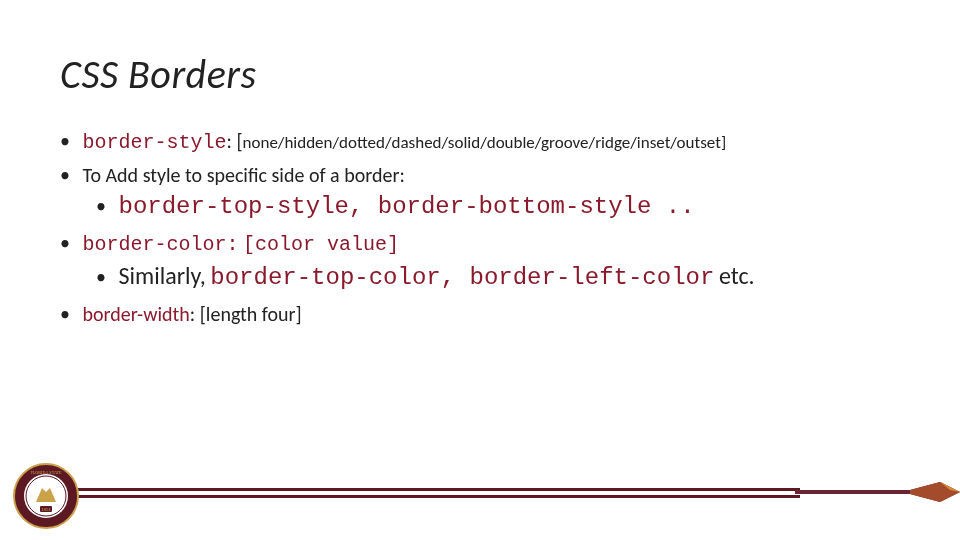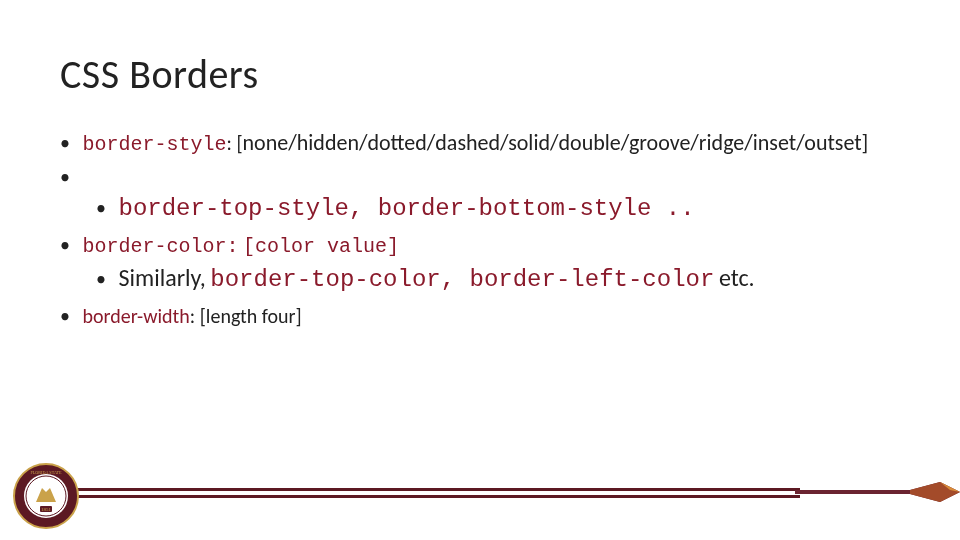--- a/index.html
+++ b/index.html
@@ -13,20 +13,21 @@
   }
   .slide {
     padding: 50px 60px 0 60px;
   }
   .title {
     font-size: 40px;
     font-weight: 400;
     color: #222;
     margin-bottom: 28px;
     letter-spacing: 0.5px;
+    font-style: italic;
   }
   .content {
     font-size: 20px;
     color: #222;
     line-height: 1.45;
   }
   ul { list-style: none; }
   ul.level1 > li { margin-bottom: 4px; }
   ul.level1 > li::before {
     content: "•";
@@ -38,21 +39,21 @@
     content: "•";
     margin-right: 8px;
     color: #222;
   }
   .mono {
     font-family: Consolas, "Courier New", monospace;
   }
   .italic { }
   .red { color: #8a1a2b; }
   .small { font-size: 24px; }
-  .smaller { font-size: 22px; margin-top: 24px; }
+  .smaller { font-size: 17px; margin-top: 24px; }
 
   
   .footer-line {
     position: absolute;
     left: 70px;
     right: 0;
     bottom: 40px;
     height: 14px;
   }
   .line-a {
@@ -89,20 +90,21 @@
 
 <div class="slide">
   <h1 class="title">CSS Borders</h1>
 
   <div class="content">
     <ul class="level1">
       <li>
         <span class="mono red">border-style</span><span>: [</span><span class="smaller">none/hidden/dotted/dashed/solid/double/groove/ridge/inset/outset]</span>
       </li>
       <li>
+        <span>To Add style to specific side of a border:</span>
         <ul class="level2">
           <li>
             <span class="mono red small">border-top-style, border-bottom-style ..</span>
           </li>
         </ul>
       </li>
       <li>
         <span class="mono red">border-color:</span>
         <span class="mono red italic"> </span><span class="mono red italic">[color value]</span>
         <ul class="level2">

